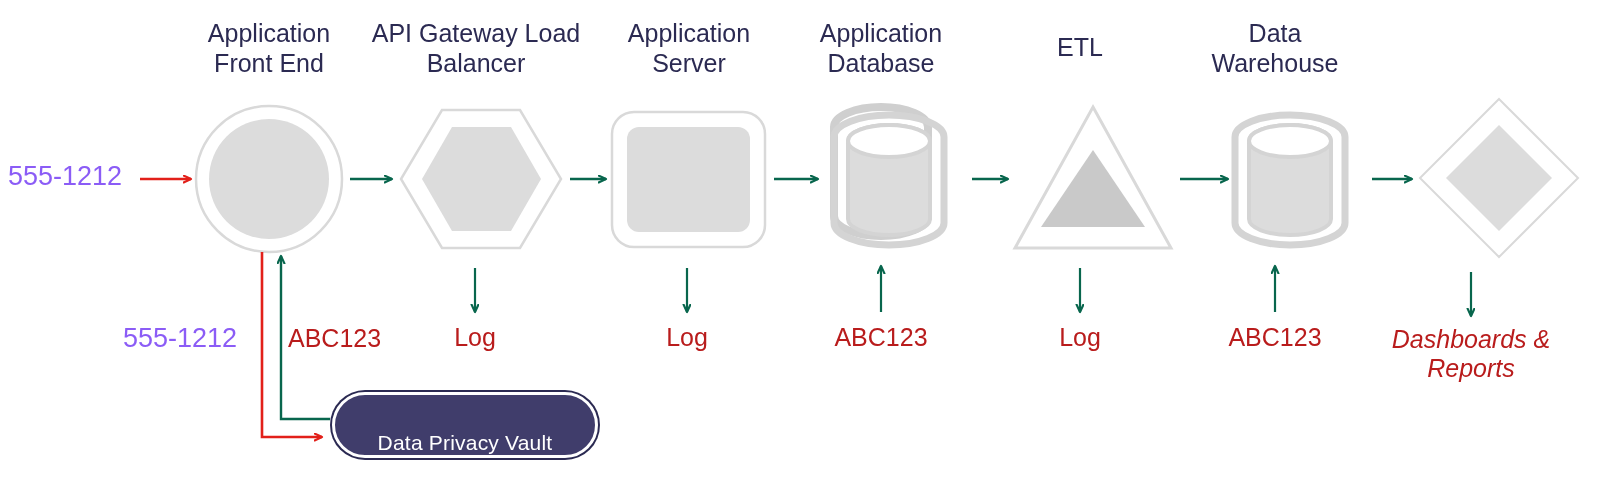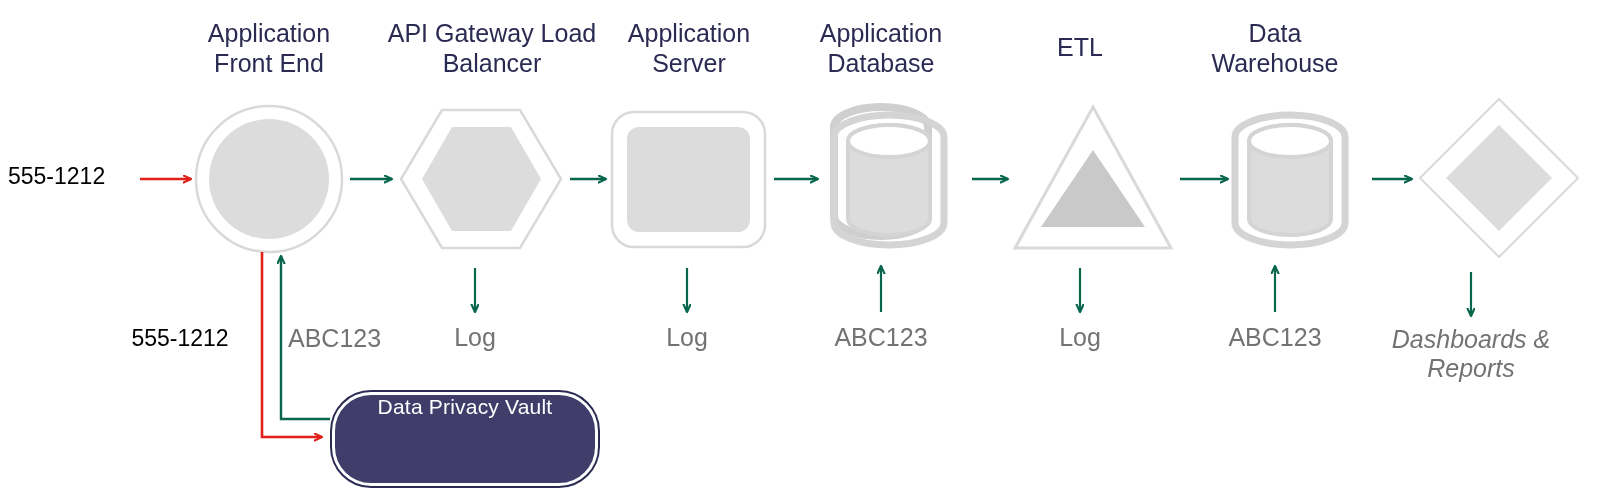--- a/index.html
+++ b/index.html
@@ -16,44 +16,44 @@
     text-align:center;
     color:#2b2a52;
     font-size:25px;
     line-height:30px;
     font-family:"Liberation Sans", sans-serif;
     white-space:pre-line;
   }
   .flow-label{
     position:absolute;
     text-align:center;
-    color:#737373;
+    color:#b91c1c;
     font-size:25px;
     line-height:29px;
     font-family:"Liberation Sans", sans-serif;
     white-space:pre-line;
   }
   .red-label{
     position:absolute;
     text-align:center;
-    color:#000000;
-    font-size:23px;
+    color:#8b5cf6;
+    font-size:27px;
     line-height:29px;
     font-family:"Liberation Sans", sans-serif;
   }
   .vault{
     position:absolute;
     left:332px;top:392px;
-    width:266px;height:94px;
+    width:266px;height:66px;
     border-radius:39px;
     background:#403d6b;
     border:3px solid #ffffff;
     box-shadow:0 0 0 2px #2b2a52;
     box-sizing:border-box;
-    display:flex;align-items:flex-start;justify-content:center;
+    display:flex;align-items:flex-end;justify-content:center;
   }
   .vault-text{
     color:#ffffff;
     font-size:21px;
     font-family:"Liberation Sans", sans-serif;
     letter-spacing:.2px;
   }
 </style>
 </head>
 <body>
@@ -131,21 +131,21 @@
       <line x1="1275" y1="312" x2="1275" y2="266" marker-end="url(#ah-green)"></line>
       <line x1="1471" y1="272" x2="1471" y2="316" marker-end="url(#ah-green)"></line>
     </g>
 
     <path d="M262,252 L262,437 L322,437" stroke="#e2201a" stroke-width="2.6" fill="none" marker-end="url(#ah-red)"></path>
     <path d="M330,419 L281,419 L281,256" stroke="#08664d" stroke-width="2.4" fill="none" marker-end="url(#ah-green)"></path>
   </svg>
 
   <div class="node-title" style="left:169px;top:18px;width:200px;">Application
 Front End</div>
-  <div class="node-title" style="left:372px;top:18px;width:240px;">API Gateway Load
+  <div class="node-title" style="left:356px;top:18px;width:240px;">API Gateway Load
 Balancer</div>
   <div class="node-title" style="left:589px;top:18px;width:200px;">Application
 Server</div>
   <div class="node-title" style="left:781px;top:18px;width:200px;">Application
 Database</div>
   <div class="node-title" style="left:1180px;top:18px;width:190px;">Data
 Warehouse</div>
   <div class="node-title" style="left:995px;top:32px;width:170px;">ETL</div>
 
   <div class="red-label" style="left:0px;top:162px;width:136px;text-align:left;padding-left:8px;">555-1212</div>

